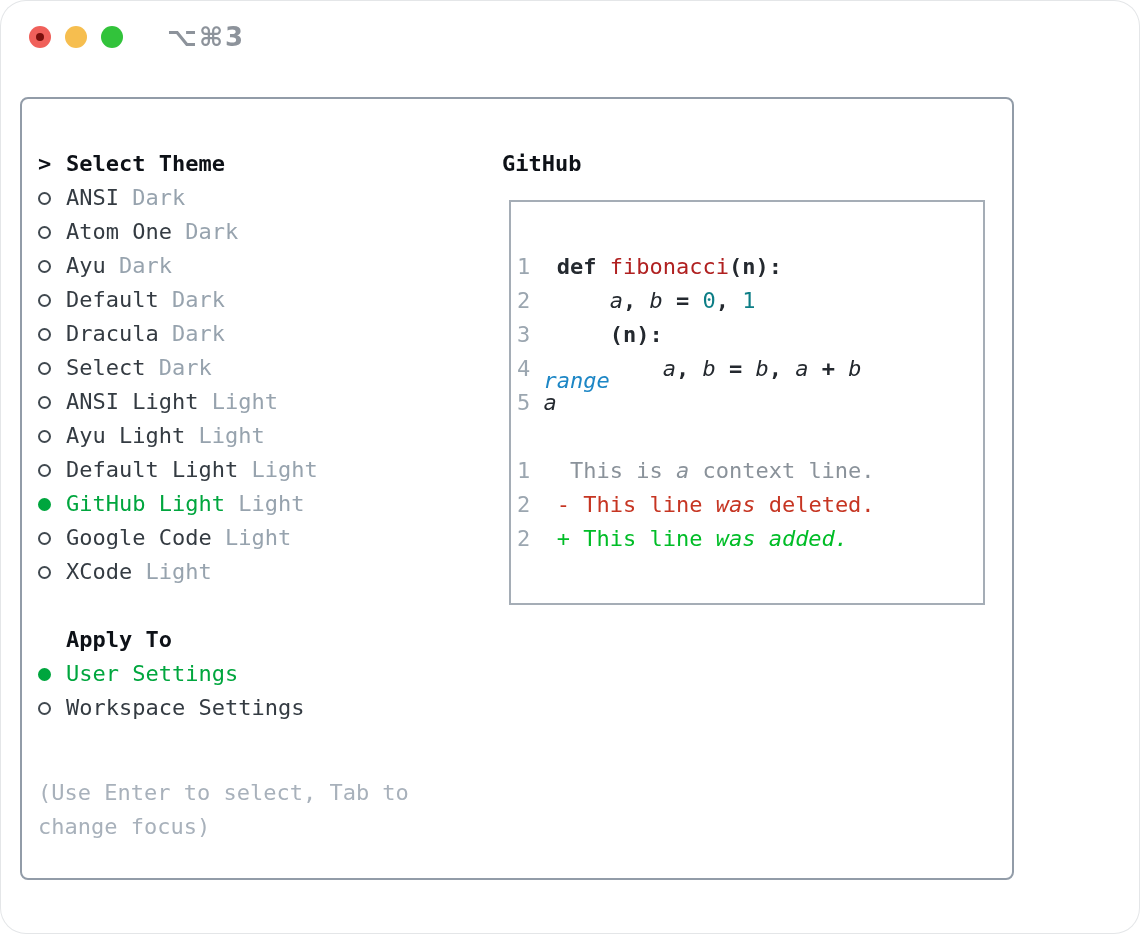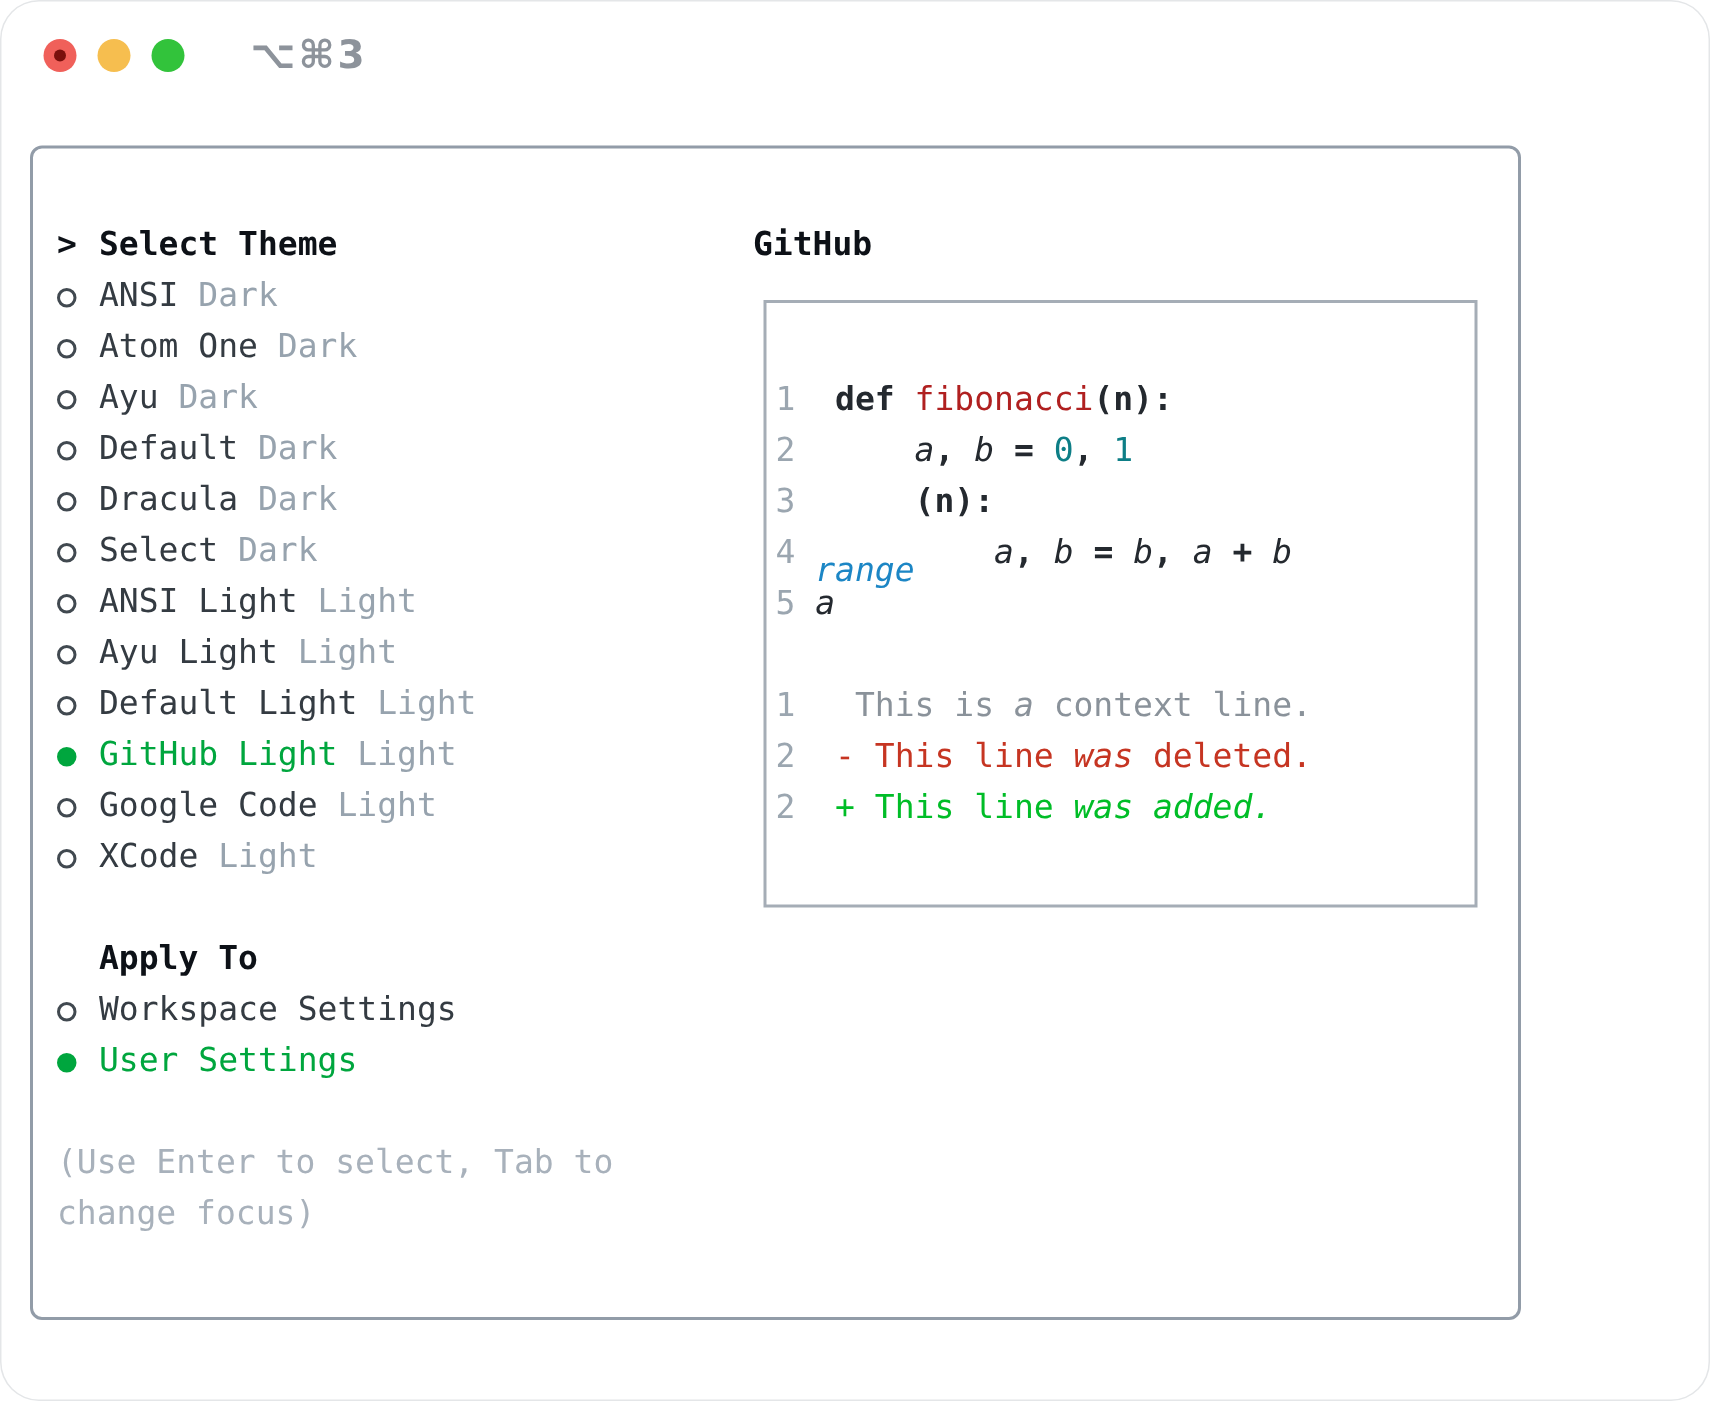--- a/index.html
+++ b/index.html
@@ -54,21 +54,21 @@
   .row.blank{height:34px;}
   .mk{display:inline-flex;width:28px;flex:0 0 28px;align-items:center;}
   .ring{width:13px;height:13px;border-radius:50%;border:2px solid #414950;background:transparent;}
   .ring.filled{background:var(--c-green);border-color:var(--c-green);}
   .pointer{font-weight:700;color:var(--c-header);}
   .hdr{font-weight:700;color:var(--c-header);}
   .nm{color:var(--c-name);}
   .nm.sel{color:var(--c-green);}
   .tag{color:var(--c-tag);}
   .hint{
-    margin-top:0;color:var(--c-hint);white-space:normal;width:400px;
+    margin-top:17px;color:var(--c-hint);white-space:normal;width:400px;
     font-size:22px;line-height:34px;
   }
 
   
   .right-col{position:absolute;left:480px;top:48px;font-size:22px;line-height:34px;}
   .preview-hdr{height:34px;font-weight:700;color:var(--c-header);white-space:pre;}
   .preview-box{
     margin-top:19px;margin-left:7px;width:476px;height:405px;
     border:2px solid var(--c-preview-border);background:#fff;
     padding:48px 10px 0 6px;overflow:hidden;
@@ -119,22 +119,22 @@
           <div class="row"><span class="mk"><span class="ring"></span></span><span class="nm">Default Light</span><span class="tag"> Light</span></div>
           <div class="row"><span class="mk"><span class="ring filled"></span></span><span class="nm sel">GitHub Light</span><span class="tag"> Light</span></div>
           <div class="row"><span class="mk"><span class="ring"></span></span><span class="nm">Google Code</span><span class="tag"> Light</span></div>
           <div class="row"><span class="mk"><span class="ring"></span></span><span class="nm">XCode</span><span class="tag"> Light</span></div>
         </div>
       <div class="row blank"></div>
       <div class="row">
         <span class="mk"></span><span class="hdr">Apply To</span>
       </div>
       <div id="apply-list">
+          <div class="row"><span class="mk"><span class="ring filled"></span></span><span class="nm sel">User Settings</span></div>
           <div class="row"><span class="mk"><span class="ring"></span></span><span class="nm">Workspace Settings</span></div>
-          <div class="row"><span class="mk"><span class="ring filled"></span></span><span class="nm sel">User Settings</span></div>
         </div>
       <div class="row blank"></div>
       <div class="hint">(Use Enter to select, Tab to change focus)</div>
     </div>
 
     <div class="right-col">
       <div class="preview-hdr">GitHub</div>
       <div class="preview-box">
         <div id="code-block">
             <div class="code-row"><span class="ln">1</span><span class="tk-d"> def </span><span class="tk-fn">fibonacci</span><span class="tk-d">(n):</span></div>

